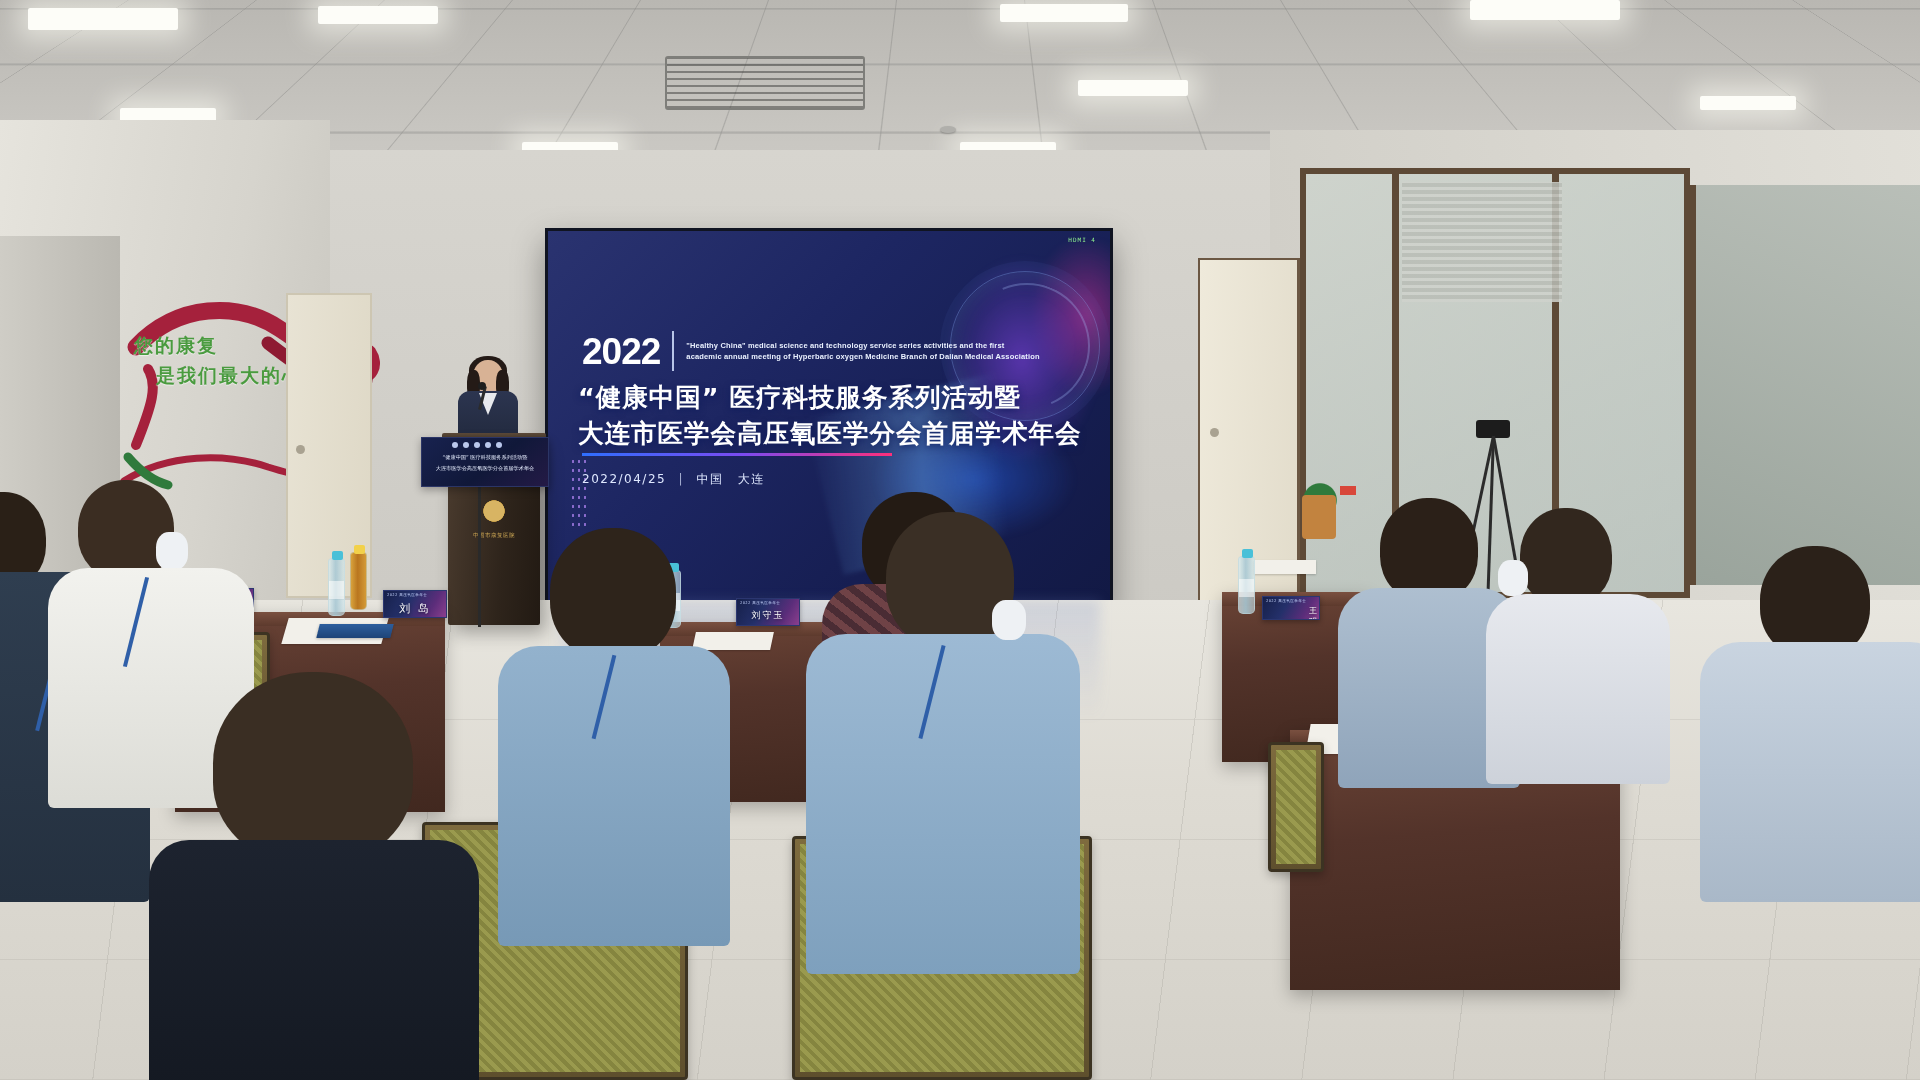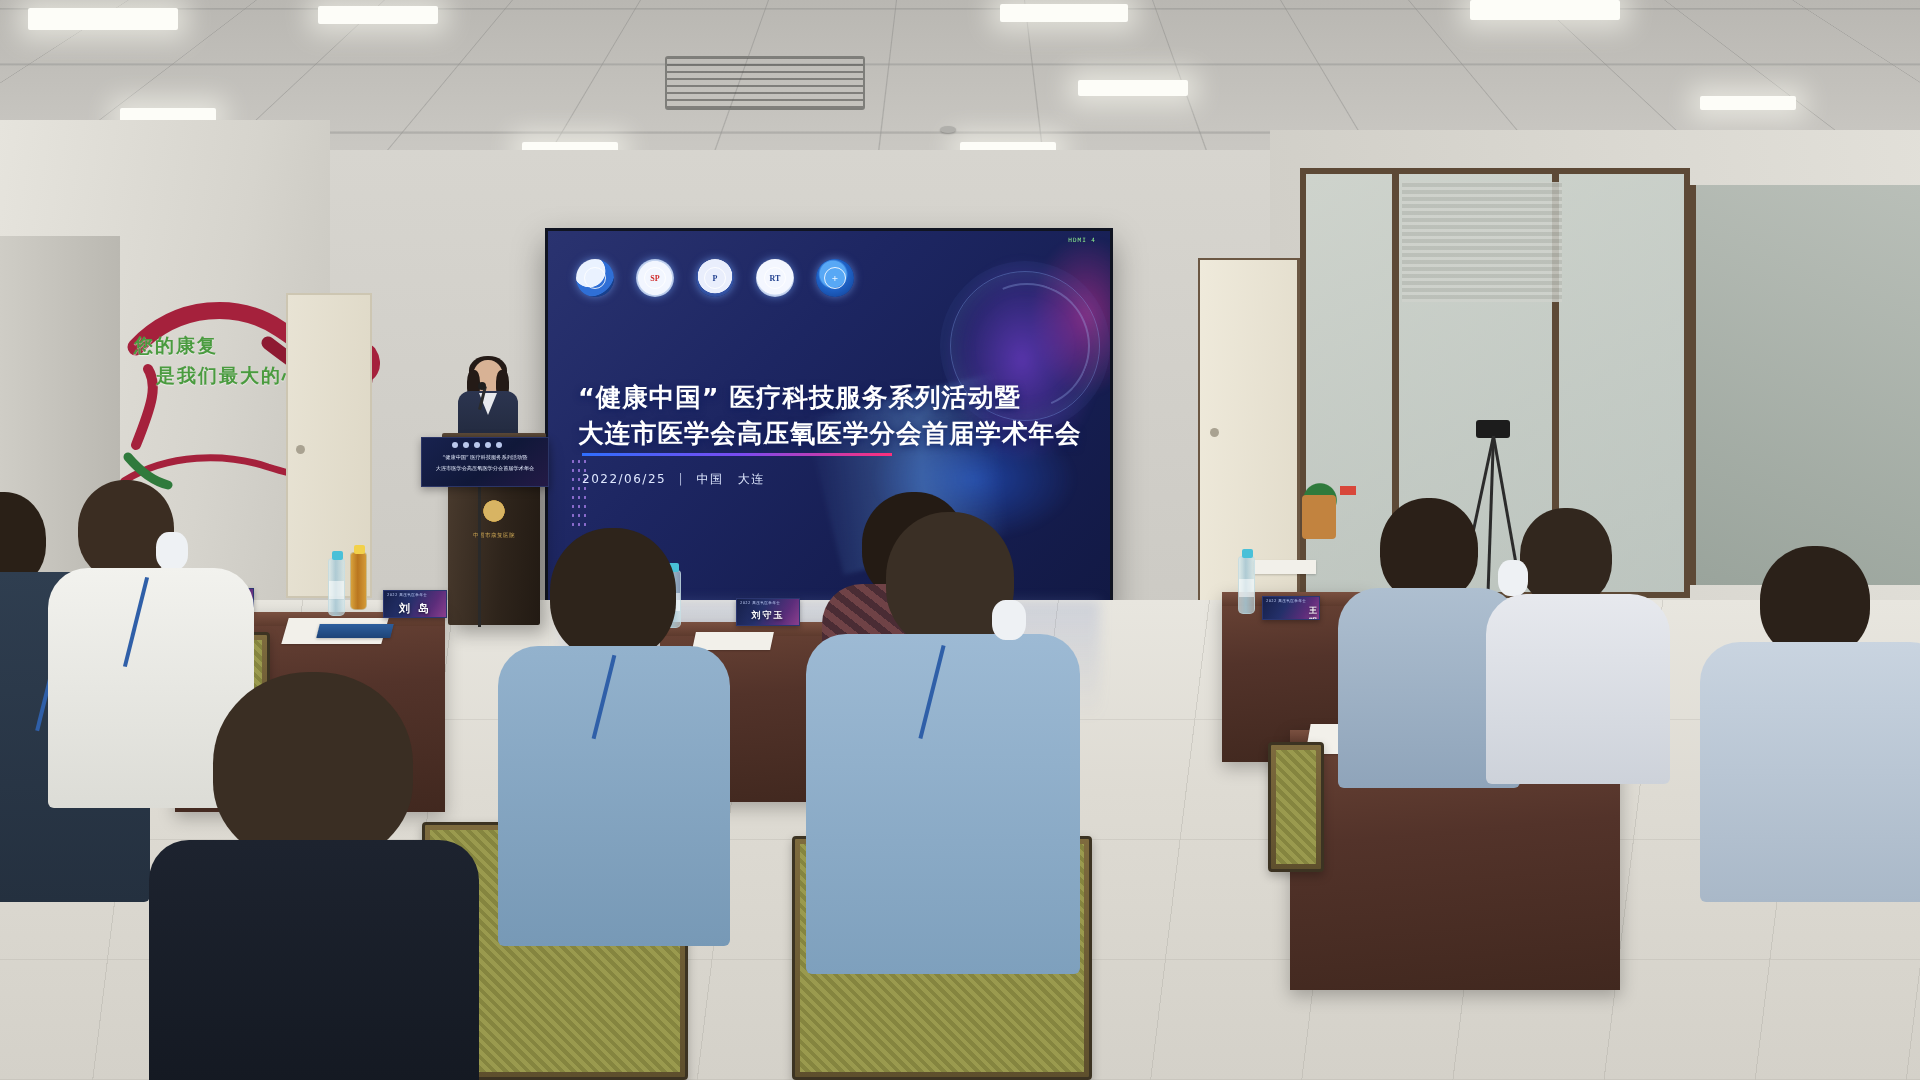--- a/index.html
+++ b/index.html
@@ -191,21 +191,21 @@
       background:rgba(255,255,255,.55); }
   .bottle.tea { background:linear-gradient(90deg,#d8a23c,#b9761f 45%,#d49a36); }
   .bottle.tea .cap { background:#f2d14a; }
 
   .nametent { position:absolute; width:64px; height:28px;
       background:linear-gradient(120deg,#16204a 0%,#24306a 40%,#5b2d7a 75%,#8b3f8e 100%);
       border:1px solid #2b3670; box-shadow:0 2px 5px rgba(0,0,0,.3); overflow:hidden; }
   .nametent .nt-top { position:absolute; left:3px; top:2px; font-size:3.6px; color:#c8d6ff;
       letter-spacing:.4px; font-family:"DejaVu Sans", sans-serif; }
   .nametent .nt-name { position:absolute; left:0; right:0; top:10px; text-align:center;
-      font-size:11px; color:#ffffff; font-weight:bold; letter-spacing:2px;
+      font-size:11px; color:#ffffff; font-weight:normal; letter-spacing:2px;
       font-family:"DejaVu Sans", sans-serif; text-shadow:0 1px 3px rgba(0,0,0,.6); }
 
   
   .person { position:absolute; }
   .p-head { position:absolute; border-radius:48% 48% 44% 44%; }
   .p-body { position:absolute; border-radius:40px 40px 6px 6px; }
   .lanyard { position:absolute; width:4px; background:#2f5fa8; transform:rotate(14deg); }
   .mask { position:absolute; background:#eef1f4; border-radius:40%; }
 
   .chair { position:absolute; background:linear-gradient(#7e6b3e,#5e4f2d);
@@ -295,52 +295,39 @@
   <div class="screen-frame">
     <div class="screen-bg2"></div>
     <div class="swirl"></div>
     <div class="swirl-ring"></div>
     <div class="swirl-arc"></div>
     <div class="ribbon"></div>
     <div class="dots"></div>
 
     <div class="sig">HDMI 4</div>
 
-    <div class="logos">
-      <div class="logo l1">
-        <div class="gl"></div>
-      </div>
-      <div class="logo l2">
-        <div class="gl"></div>
-        <span class="mk">SP</span>
-      </div>
-      <div class="logo l3">
-        <div class="gl"></div>
-        <span class="mk">P</span>
-      </div>
-      <div class="logo l4">
-        <div class="gl"></div>
-        <span class="mk">RT</span>
-      </div>
-      <div class="logo l5">
-        <div class="gl"></div>
-        <span class="mk">+</span>
+
+    <div class="yr-row">
+      <div class="yr">2022</div>
+      <div class="yr-div"></div>
+      <div>
+        <div class="eng">"Healthy China" medical science and technology service series activities and the first</div>
+        <div class="eng">academic annual meeting of Hyperbaric oxygen Medicine Branch of Dalian Medical Association</div>
       </div>
     </div>
-
 
     <div class="cn-title">
       <div>“健康中国” 医疗科技服务系列活动暨</div>
       <div>大连市医学会高压氧医学分会首届学术年会</div>
     </div>
 
     <div class="underline"></div>
 
     <div class="date-line">
-      <span>2022/06/25</span>
+      <span>2022/04/25</span>
       <span style="margin:0 7px;opacity:.7;">|</span>
       <span>中国</span>
       <span style="margin-left:9px;">大连</span>
     </div>
   </div>
 
   <div class="floor">
     <div class="floor-lines"></div>
   </div>
   <div class="floor-reflect"></div>

